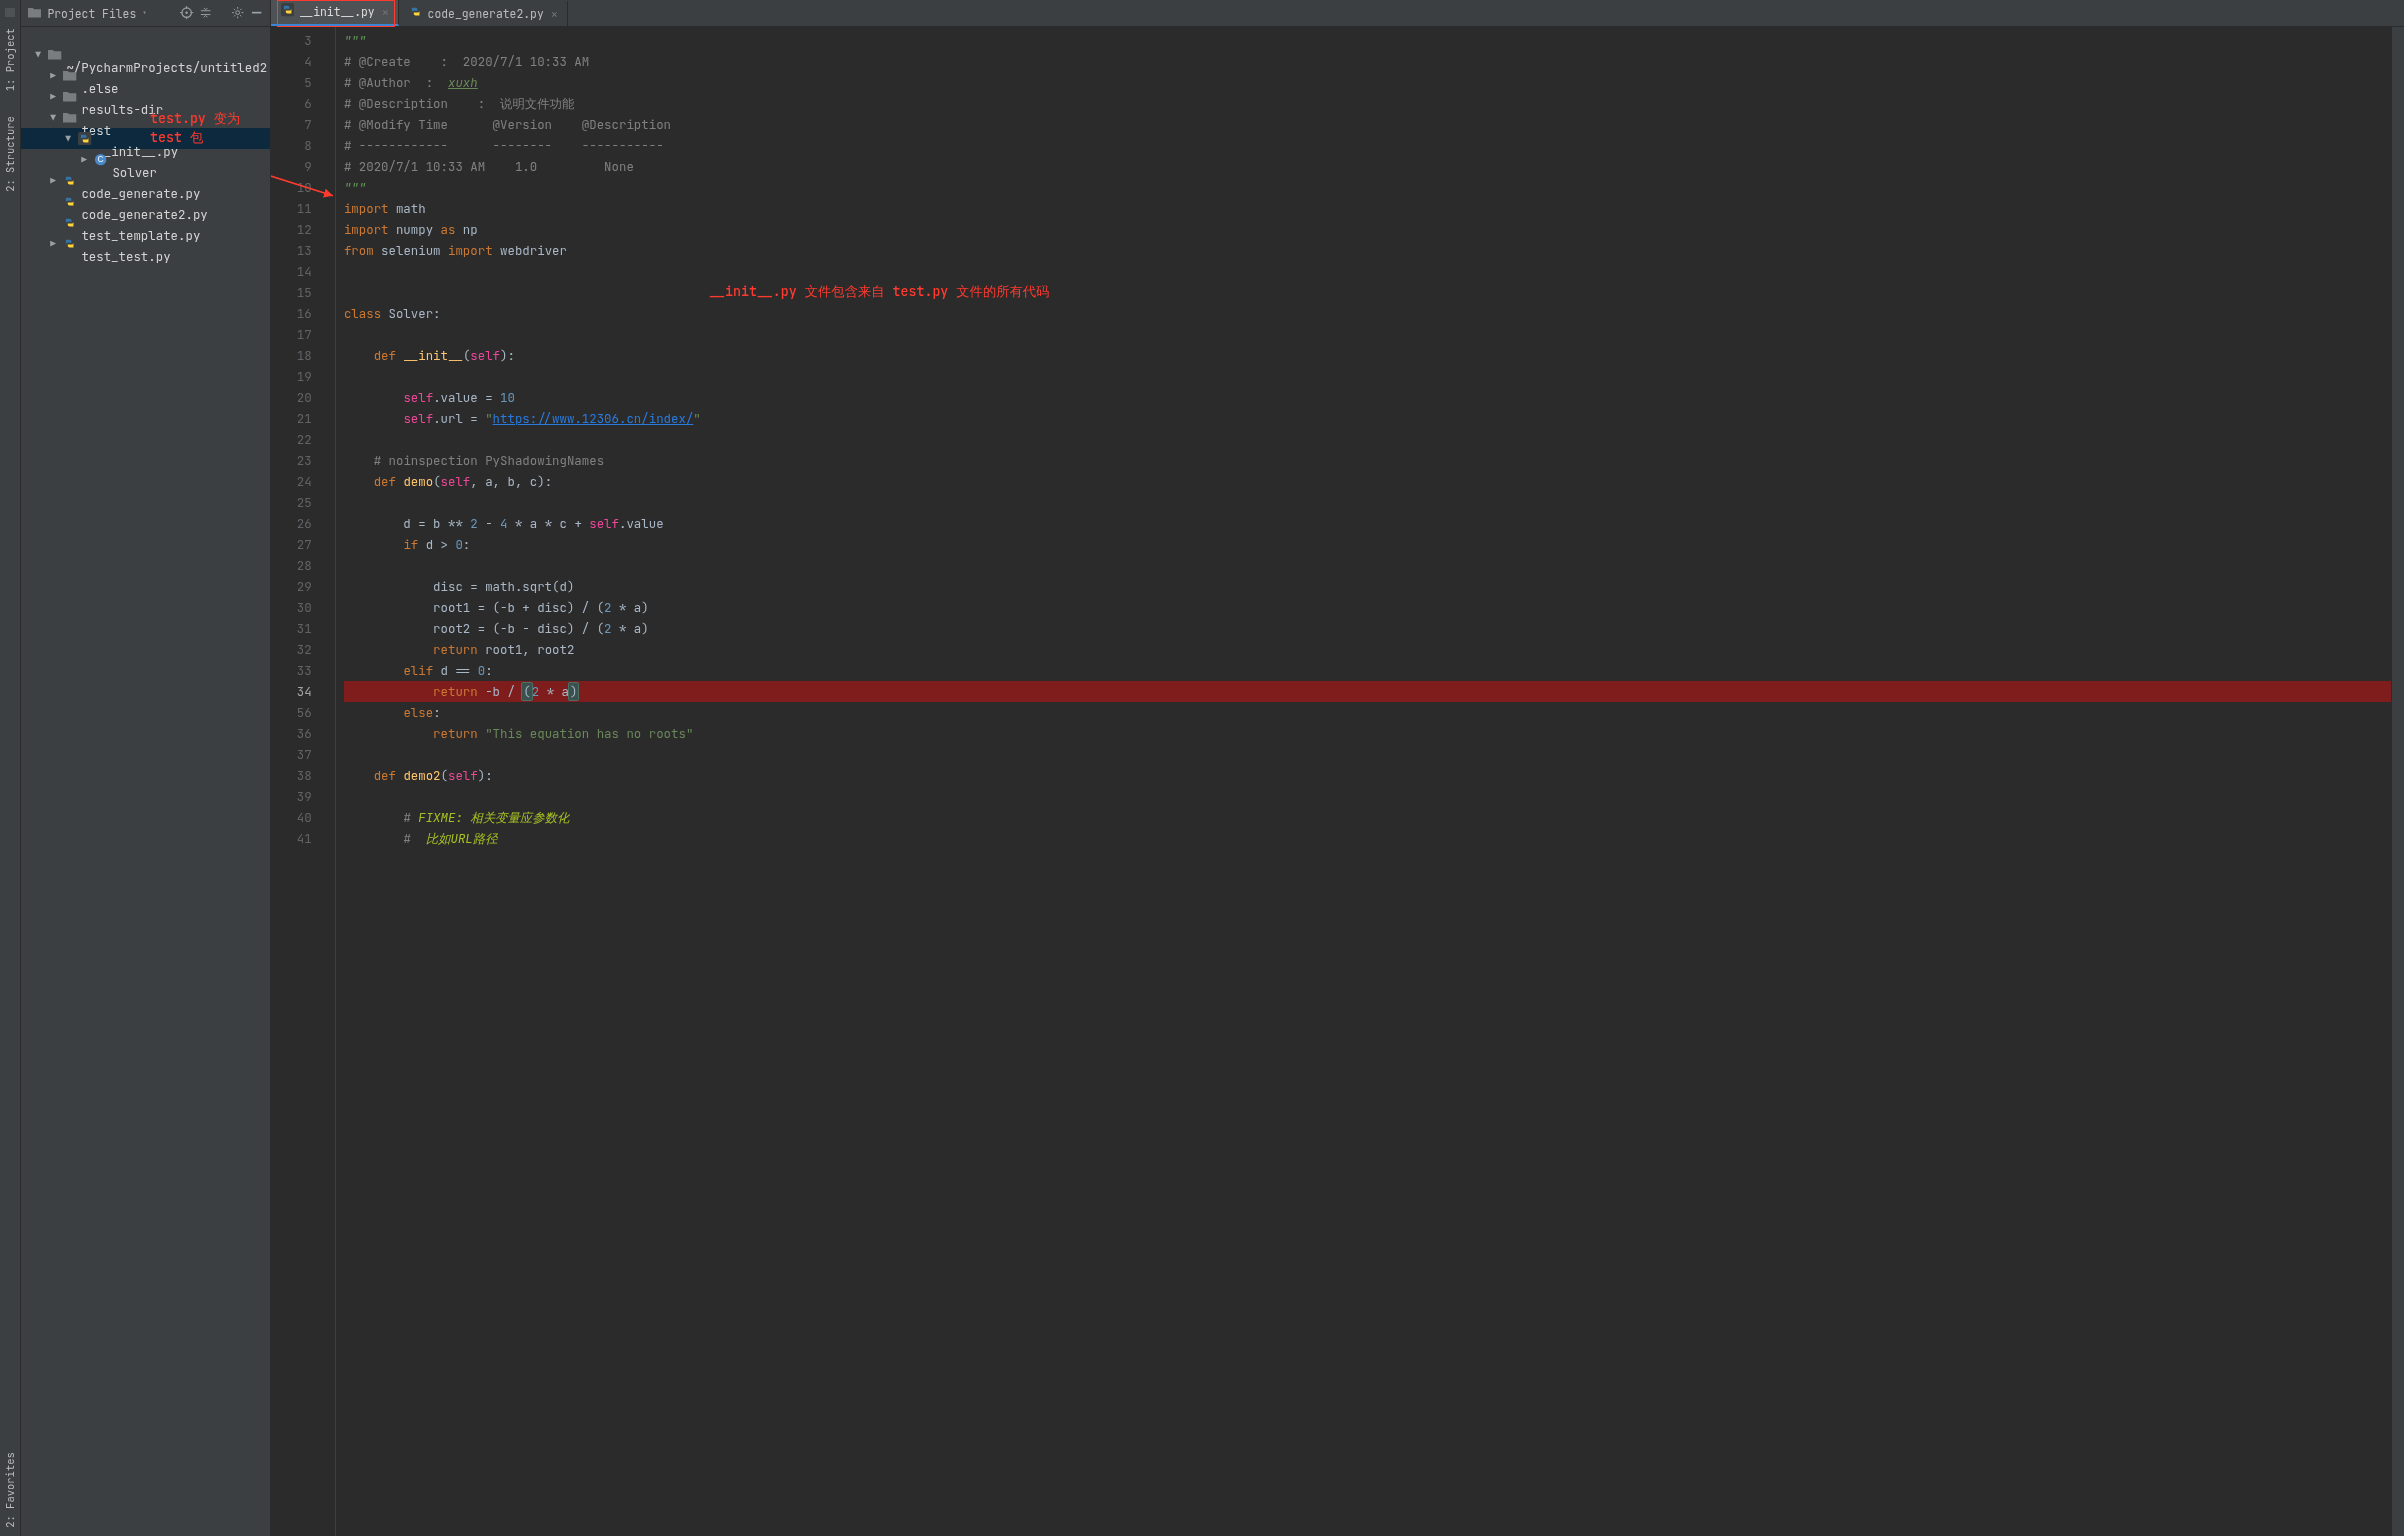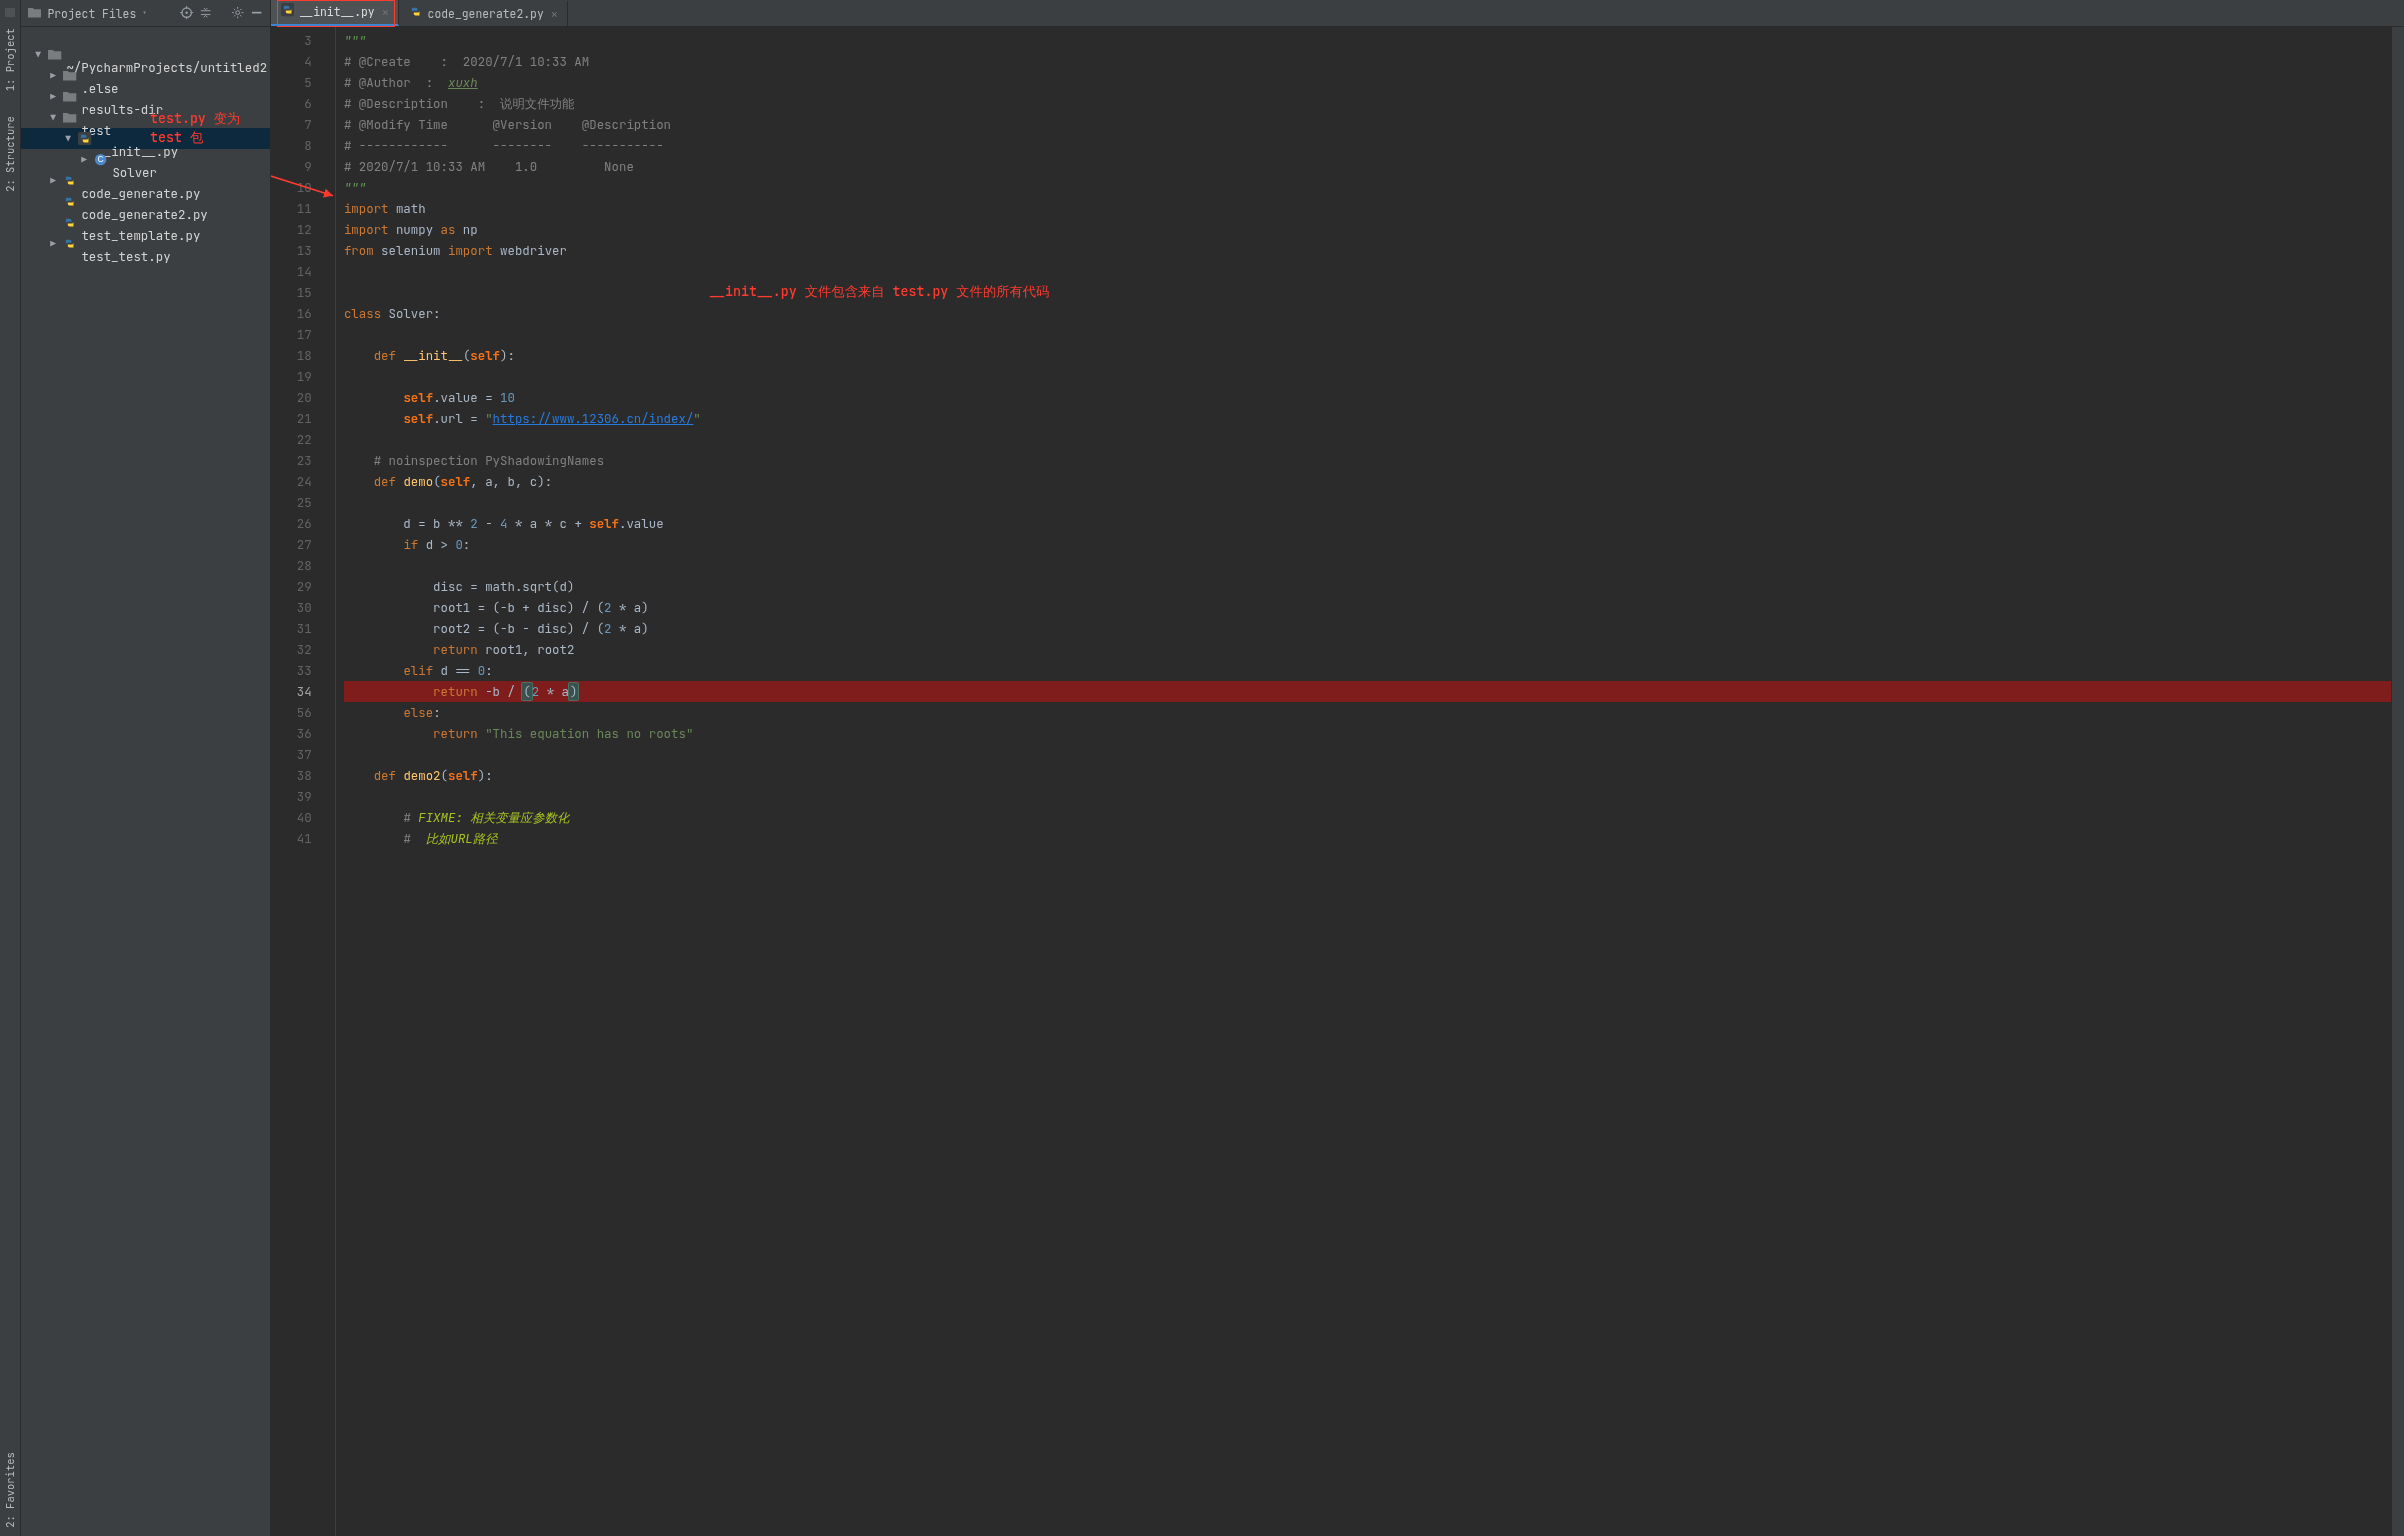--- a/index.html
+++ b/index.html
@@ -48,21 +48,21 @@
 .code { flex:1; padding: 2.9px 0 0 7.6px; font-size:12.4px; line-height:21px; white-space:pre; position:relative; }
 .code .row { height:21px; }
 .code .row.current { background:#7f1d1d; }
 .hl-paren { background:#3b514d; border:1px solid #4d6e64; border-radius:1.9px; padding:0 1px; margin:0 -1px;}
 
 
 .c-doc { color:#629755; font-style:italic; }
 .c-cmt { color:#808080; }
 .c-kw  { color:#cc7832; }
 .c-def { color:#ffc66d; }
-.c-self{ color:#f97316;font-weight:bold; }
+.c-self{ color:#ec4899; }
 .c-num { color:#6897bb; }
 .c-str { color:#6a8759; }
 .c-url { color:#287bde; text-decoration:underline; }
 .c-auth{ color:#6a8759; font-style:italic; text-decoration:underline; }
 .c-todo{ color:#a8c023; font-style:italic; }
 
 .right-strip { width:13.3px; background:#3c3f41; border-left:1px solid #2b2b2b; }
 
 .anno-overlay { position:absolute; color:#ff3a2f; font-size:13.3px; pointer-events:none; font-weight:500; }
 

